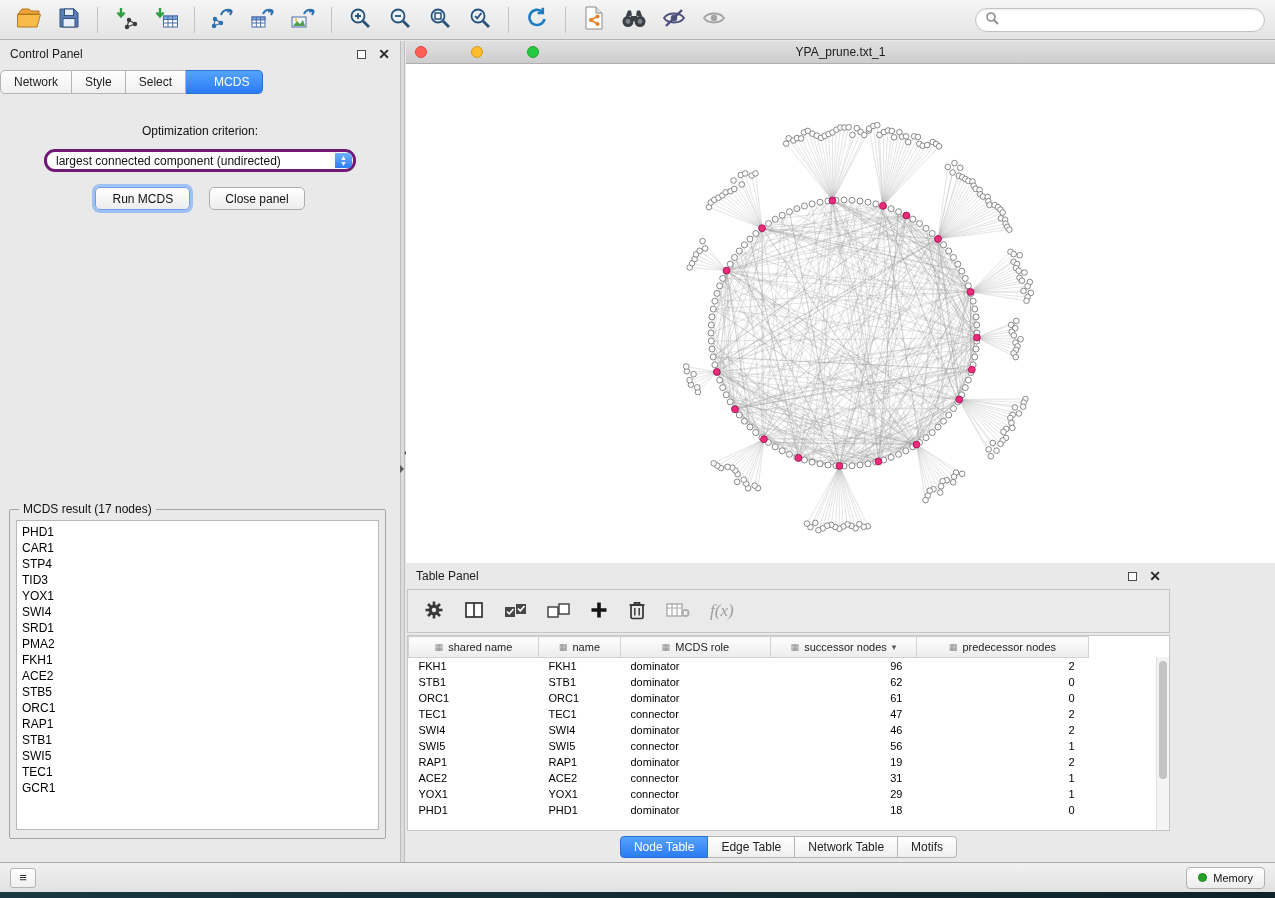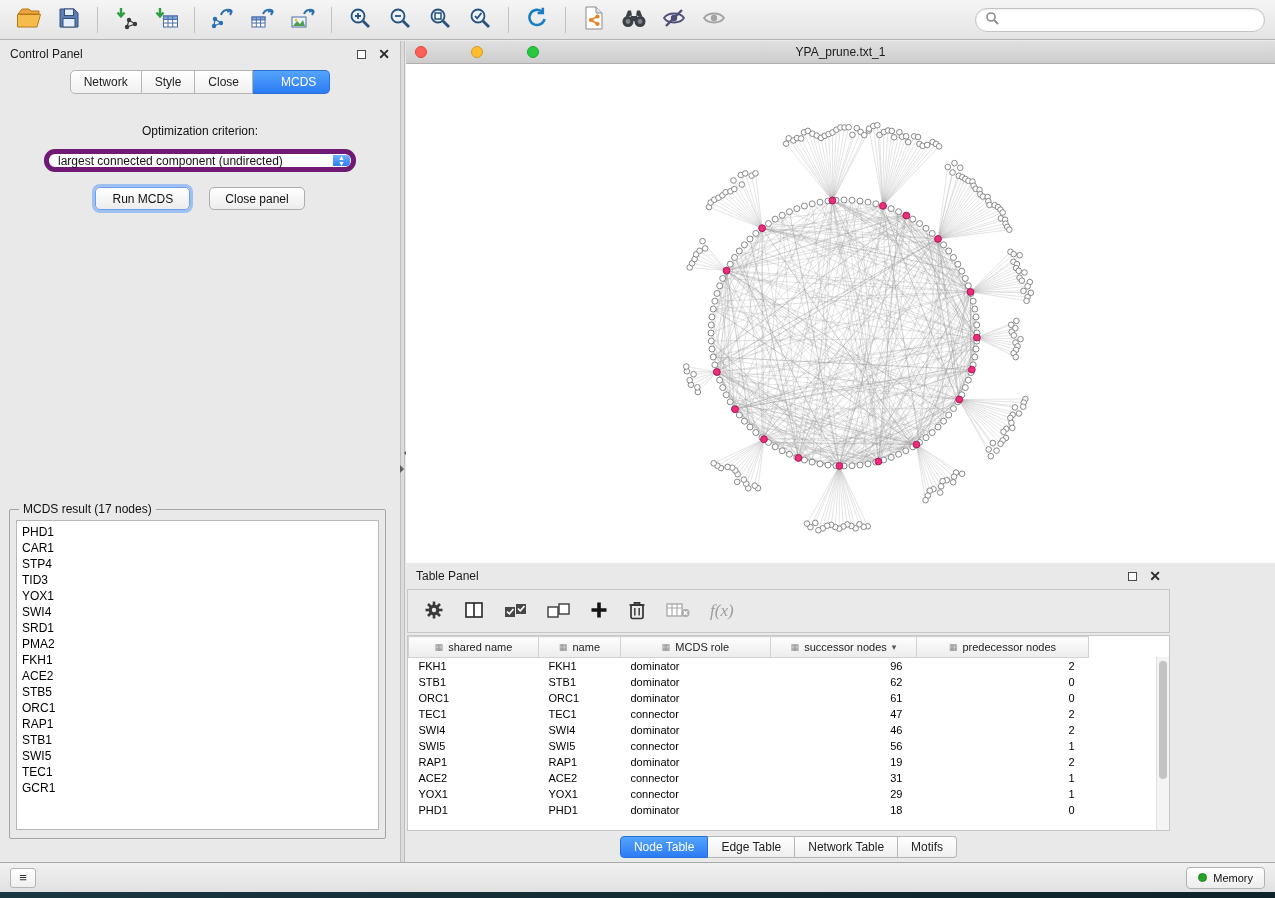--- a/index.html
+++ b/index.html
@@ -31,30 +31,30 @@
 
   
   .control-panel { position:absolute; left:0; top:41px; width:400px; height:821px;
                    background:#e9e9e9; }
   .vsplit { position:absolute; left:400px; top:41px; width:5px; height:821px;
             background:#dcdcdc; border-left:1px solid #bdbdbd; border-right:1px solid #bdbdbd; }
   .vsplit .tri-l { position:absolute; left:-1px; top:408px; width:0; height:0;
                    border:4px solid transparent; border-right-color:#5c5c5c; }
   .vsplit .tri-r { position:absolute; left:-1px; top:424px; width:0; height:0;
                    border:4px solid transparent; border-left-color:#5c5c5c; }
-  .cp-tabs { display:flex; justify-content:center; padding:3px 0 8px; }
+  .cp-tabs { display:flex; padding:3px 0 8px; }
   .cp-tab { font-size:12px; padding:4px 13px; background:linear-gradient(#ffffff,#f0f0f0);
             border:1px solid #b4b4b4; border-left:none; color:#222; cursor:pointer; }
   .cp-tab:first-child { border-left:1px solid #b4b4b4; border-radius:5px 0 0 5px; }
   .cp-tab:last-child { border-radius:0 5px 5px 0; }
   .cp-tab.active { background:linear-gradient(#55a4fd,#2b7bf5); color:#fff; border-color:#2a6fd6;padding-left:28px; }
   .cp-body { position:relative; height:calc(100% - 60px); }
   .opt-label { text-align:center; font-size:12px; color:#111; padding-top:22px; }
   .dropdown { margin:11px auto 0; width:312px; height:23px; background:#fff;
-              border:5px solid #701a75; border-radius:11px; display:flex; align-items:center;
+              border:3px solid #701a75; border-radius:11px; display:flex; align-items:center;
               font-size:12px; color:#111; padding-left:9px; position:relative; cursor:pointer; }
   .dropdown .stepper { position:absolute; right:1px; top:1px; bottom:1px; width:17px;
               background:linear-gradient(#71b3fd,#2e7cf5); border-radius:0 4px 4px 0; color:#fff;
               font-size:7px; line-height:6px; display:flex; flex-direction:column;
               align-items:center; justify-content:center; }
   .cp-buttons { display:flex; justify-content:center; gap:19px; margin-top:15px; }
   .mac-btn { font-size:12px; height:23px; padding:0 15px; min-width:95px; color:#111;
              background:linear-gradient(#ffffff,#ededed); border:1px solid #adadad;
              border-radius:5px; cursor:pointer; }
   .mac-btn.focused { box-shadow:0 0 0 3px rgba(110,165,250,.6); border-color:#6f9fe8; }
@@ -268,21 +268,21 @@
     <div class="control-panel">
       <div class="panel-titlebar">
         <span>Control Panel</span>
         <span class="spacer"></span>
         <span class="float-icon"></span>
         <span class="close-icon">✕</span>
       </div>
       <div class="cp-tabs">
           <button class="cp-tab">Network</button>
           <button class="cp-tab">Style</button>
-          <button class="cp-tab">Close</button>
+          <button class="cp-tab">Select</button>
           <button class="cp-tab active">MCDS</button>
         </div>
       <div class="cp-body">
         <div class="opt-label">Optimization criterion:</div>
         <div class="dropdown">
           <span>largest connected component (undirected)</span>
           <span class="stepper">
               <span>▲</span>
               <span>▼</span>
             </span>

